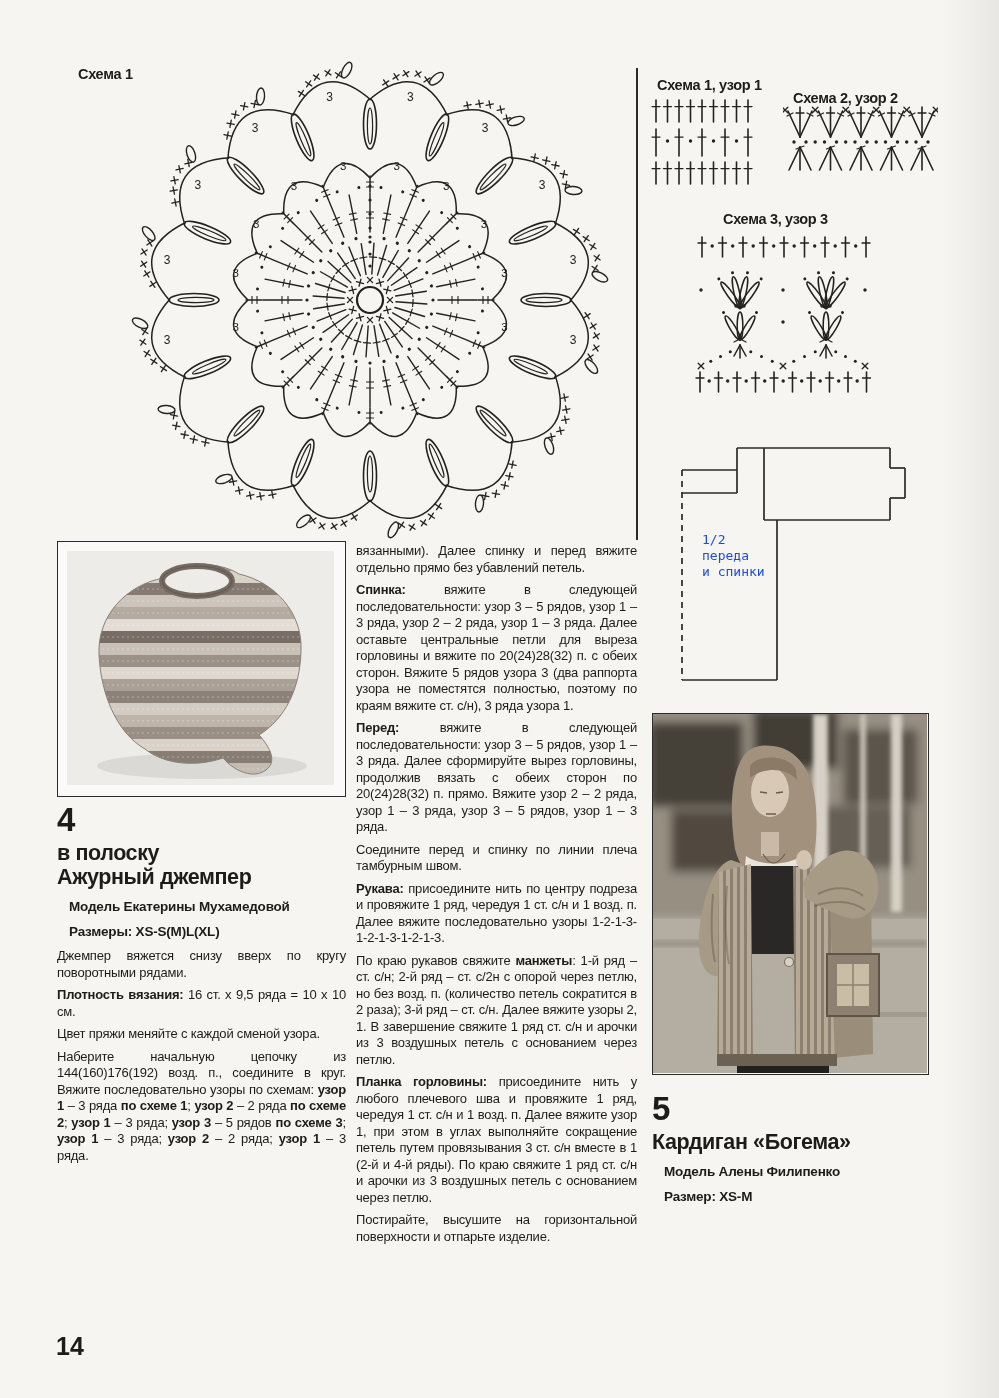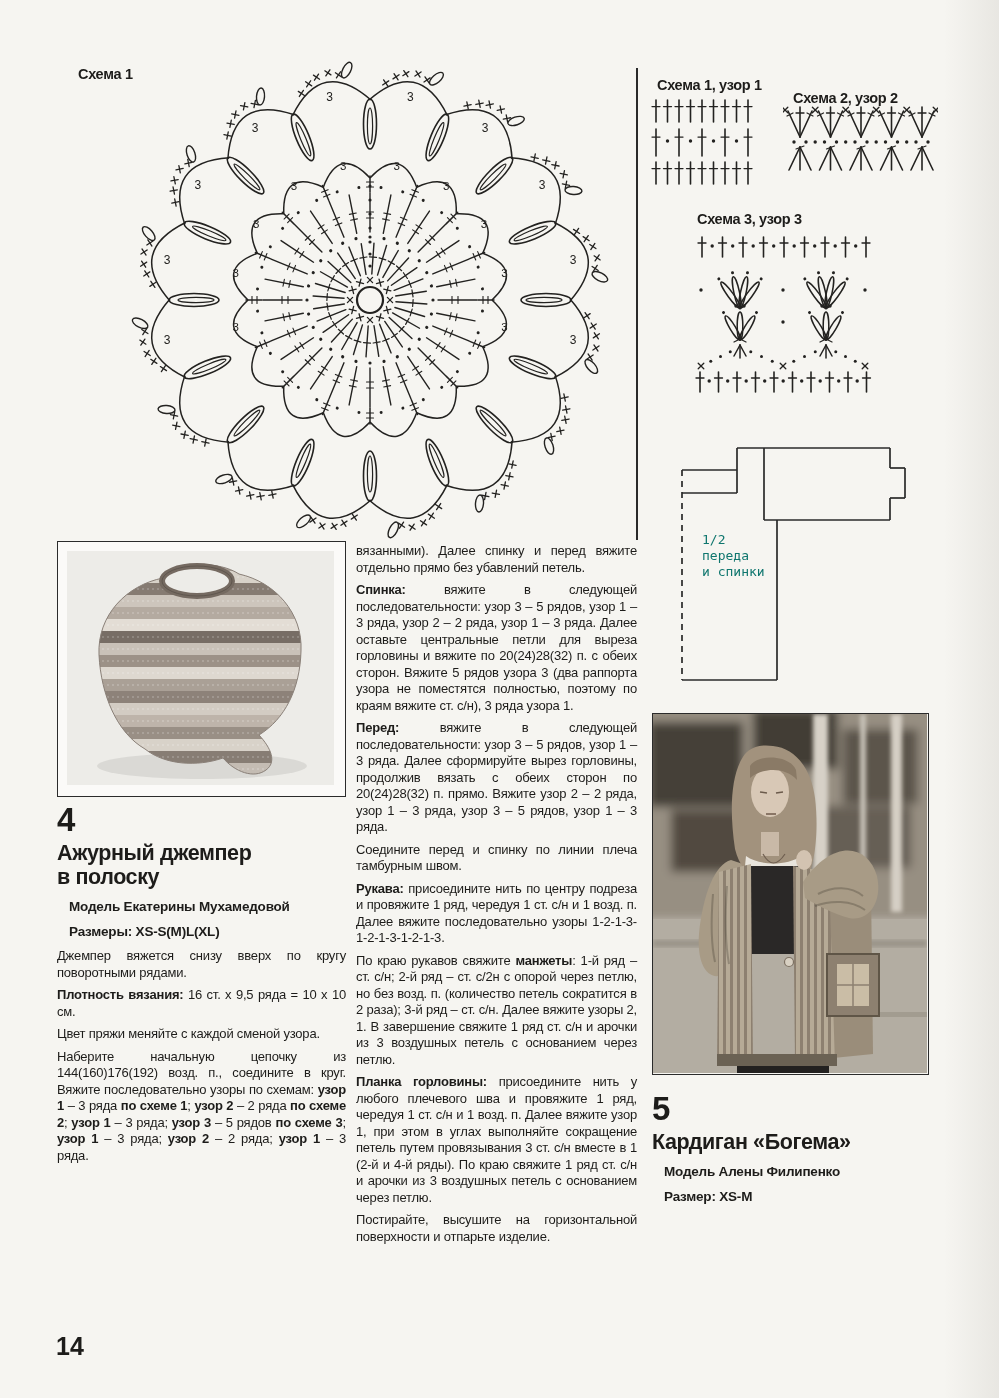--- a/index.html
+++ b/index.html
@@ -12,21 +12,21 @@
   .txt{font-size:13px;letter-spacing:-0.2px;line-height:16.5px;text-align:justify;}
   .txt p{margin:0 0 6px 0;}
   .txt b{font-weight:bold;}
   .schema-label{font-weight:bold;font-size:14.5px;letter-spacing:-0.3px;white-space:nowrap;}
   .art-num{font-size:33px;font-weight:bold;line-height:34px;margin:0 0 4px 0;}
   .art-title{font-size:21.5px;font-weight:bold;line-height:24px;letter-spacing:-0.4px;margin:0 0 10px 0;}
   .meta{font-weight:bold;font-size:13.5px;letter-spacing:-0.2px;margin:0 0 8px 12px;}
   .pgnum{font-weight:bold;font-size:25px;}
   .divider{background:#2a2a2a;}
   .photo-frame{border:1.5px solid #2b2b2b;background:#fbfaf8;box-sizing:border-box;}
-  .mono-cap{font-family:"DejaVu Sans Mono",monospace;font-size:13px;line-height:16px;color:#0f766e;}
+  .mono-cap{font-family:"DejaVu Sans Mono",monospace;font-size:13px;line-height:16px;color:#1d4ed8;}
   .edge-shade{pointer-events:none;background:linear-gradient(to right, rgba(0,0,0,0), rgba(110,104,92,0.10));}
   svg{display:block;}
 </style>
 </head>
 <body>
 
 <div class="abs schema-label" style="left:78px;top:66px;">Схема 1</div>
 <svg id="doily-svg" class="abs" style="left:112px;top:46px;" width="516" height="510" viewBox="-258 -254 516 510">
     <circle r="13" fill="none" stroke="#232220" stroke-width="2.2"></circle>
     <g transform="rotate(0)">
@@ -1071,21 +1071,21 @@
     <line x1="139" y1="48" x2="128" y2="71" stroke="#232220" stroke-width="1.6" stroke-linecap="round"></line>
     <line x1="139" y1="48" x2="150" y2="71" stroke="#232220" stroke-width="1.6" stroke-linecap="round"></line>
     <line x1="139" y1="48" x2="139" y2="71" stroke="#232220" stroke-width="1.6" stroke-linecap="round"></line>
     <line x1="135" y1="50" x2="143" y2="47" stroke="#232220" stroke-width="1.2" stroke-linecap="round"></line>
     <line x1="-0.7999999999999998" y1="8.2" x2="4.8" y2="13.8" stroke="#232220" stroke-width="1.3" stroke-linecap="round"></line>
     <line x1="-0.7999999999999998" y1="13.8" x2="4.8" y2="8.2" stroke="#232220" stroke-width="1.3" stroke-linecap="round"></line>
     <line x1="150.2" y1="8.2" x2="155.8" y2="13.8" stroke="#232220" stroke-width="1.3" stroke-linecap="round"></line>
     <line x1="150.2" y1="13.8" x2="155.8" y2="8.2" stroke="#232220" stroke-width="1.3" stroke-linecap="round"></line>
   </svg>
 
-<div class="abs schema-label" style="left:697px;top:211px;">Схема 3, узор 3</div>
+<div class="abs schema-label" style="left:723px;top:211px;">Схема 3, узор 3</div>
 <svg id="pat3-svg" class="abs" style="left:692px;top:232px;" width="186" height="168" viewBox="0 0 186 168">
     <line x1="10" y1="5" x2="10" y2="25" stroke="#232220" stroke-width="1.6" stroke-linecap="round"></line>
     <line x1="6" y1="11" x2="14" y2="11" stroke="#232220" stroke-width="1.3" stroke-linecap="round"></line>
     <line x1="30.5" y1="5" x2="30.5" y2="25" stroke="#232220" stroke-width="1.6" stroke-linecap="round"></line>
     <line x1="26.5" y1="11" x2="34.5" y2="11" stroke="#232220" stroke-width="1.3" stroke-linecap="round"></line>
     <line x1="51" y1="5" x2="51" y2="25" stroke="#232220" stroke-width="1.6" stroke-linecap="round"></line>
     <line x1="47" y1="11" x2="55" y2="11" stroke="#232220" stroke-width="1.3" stroke-linecap="round"></line>
     <line x1="71.5" y1="5" x2="71.5" y2="25" stroke="#232220" stroke-width="1.6" stroke-linecap="round"></line>
     <line x1="67.5" y1="11" x2="75.5" y2="11" stroke="#232220" stroke-width="1.3" stroke-linecap="round"></line>
     <line x1="92" y1="5" x2="92" y2="25" stroke="#232220" stroke-width="1.6" stroke-linecap="round"></line>
@@ -1300,22 +1300,22 @@
       </g>
       <path d="M32,104 C30,64 60,34 96,27 C114,10 152,10 172,23 C208,31 236,62 234,100 C233,138 218,168 192,184 C204,197 210,211 199,219 C187,228 168,221 156,207 C130,216 98,214 78,198 C50,182 34,144 32,104 Z" fill="none" stroke="#8a8078" stroke-width="1"></path>
       <ellipse cx="130" cy="30" rx="35" ry="15" fill="#edece8" stroke="#756a61" stroke-width="6"></ellipse>
       <ellipse cx="130" cy="30" rx="35" ry="15" fill="none" stroke="#5f564e" stroke-width="1"></ellipse>
     </svg>
 </div>
 
 <div class="abs txt" style="left:57px;top:803px;width:289px;">
   <div class="art-num">4</div>
   <div class="art-title">
+    <div>в полоску</div>
     <div>Ажурный джемпер</div>
-    <div>в полоску</div>
   </div>
   <div class="meta">Модель Екатерины Мухамедовой</div>
   <div class="meta">Размеры: XS-S(M)L(XL)</div>
   <p>Джемпер вяжется снизу вверх по кругу поворотными рядами.</p>
   <p><b>Плотность вязания:</b> <span>16 ст. х 9,5 ряда = 10 х 10 см.</span></p>
   <p>Цвет пряжи меняйте с каждой сменой узора.</p>
   <p><span>Наберите начальную цепочку из 144(160)176(192) возд. п., соедините в круг. Вяжите последовательно узоры по схемам: </span><b>узор 1</b><span> – 3 ряда </span><b>по схеме 1</b><span>; </span><b>узор 2</b><span> – 2 ряда </span><b>по схеме 2</b><span>; </span><b>узор 1</b><span> – 3 ряда; </span><b>узор 3</b><span> – 5 рядов </span><b>по схеме 3</b><span>; </span><b>узор 1</b><span> – 3 ряда; </span><b>узор 2</b><span> – 2 ряда; </span><b>узор 1</b><span> – 3 ряда.</span></p>
 </div>
 
 <div class="abs txt" style="left:356px;top:543px;width:281px;">

